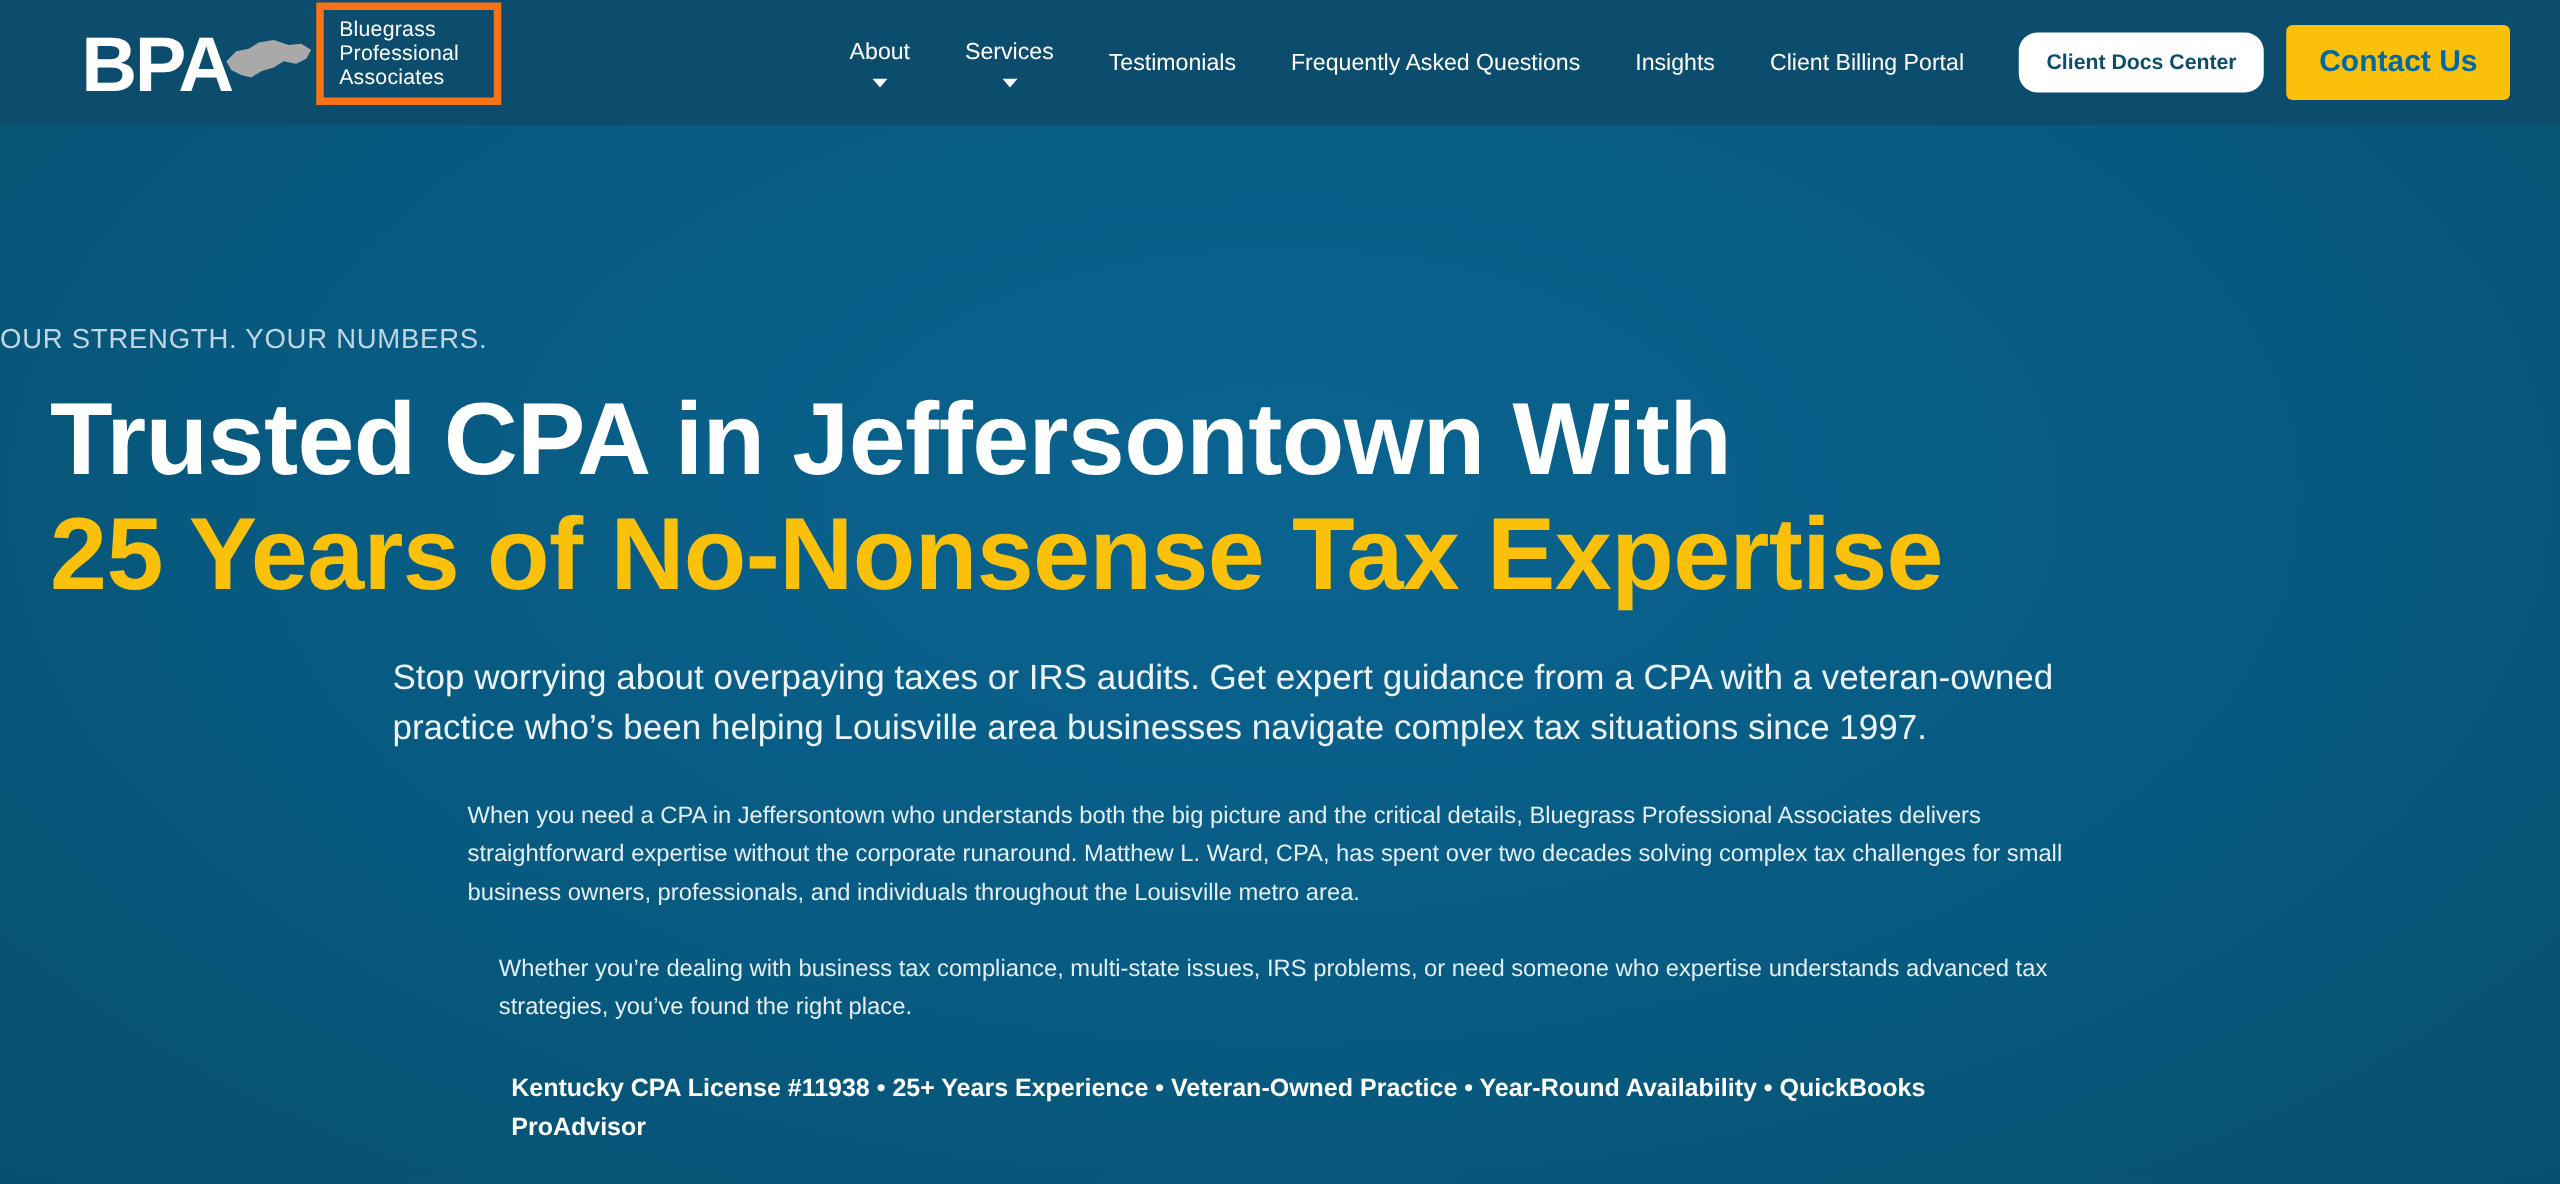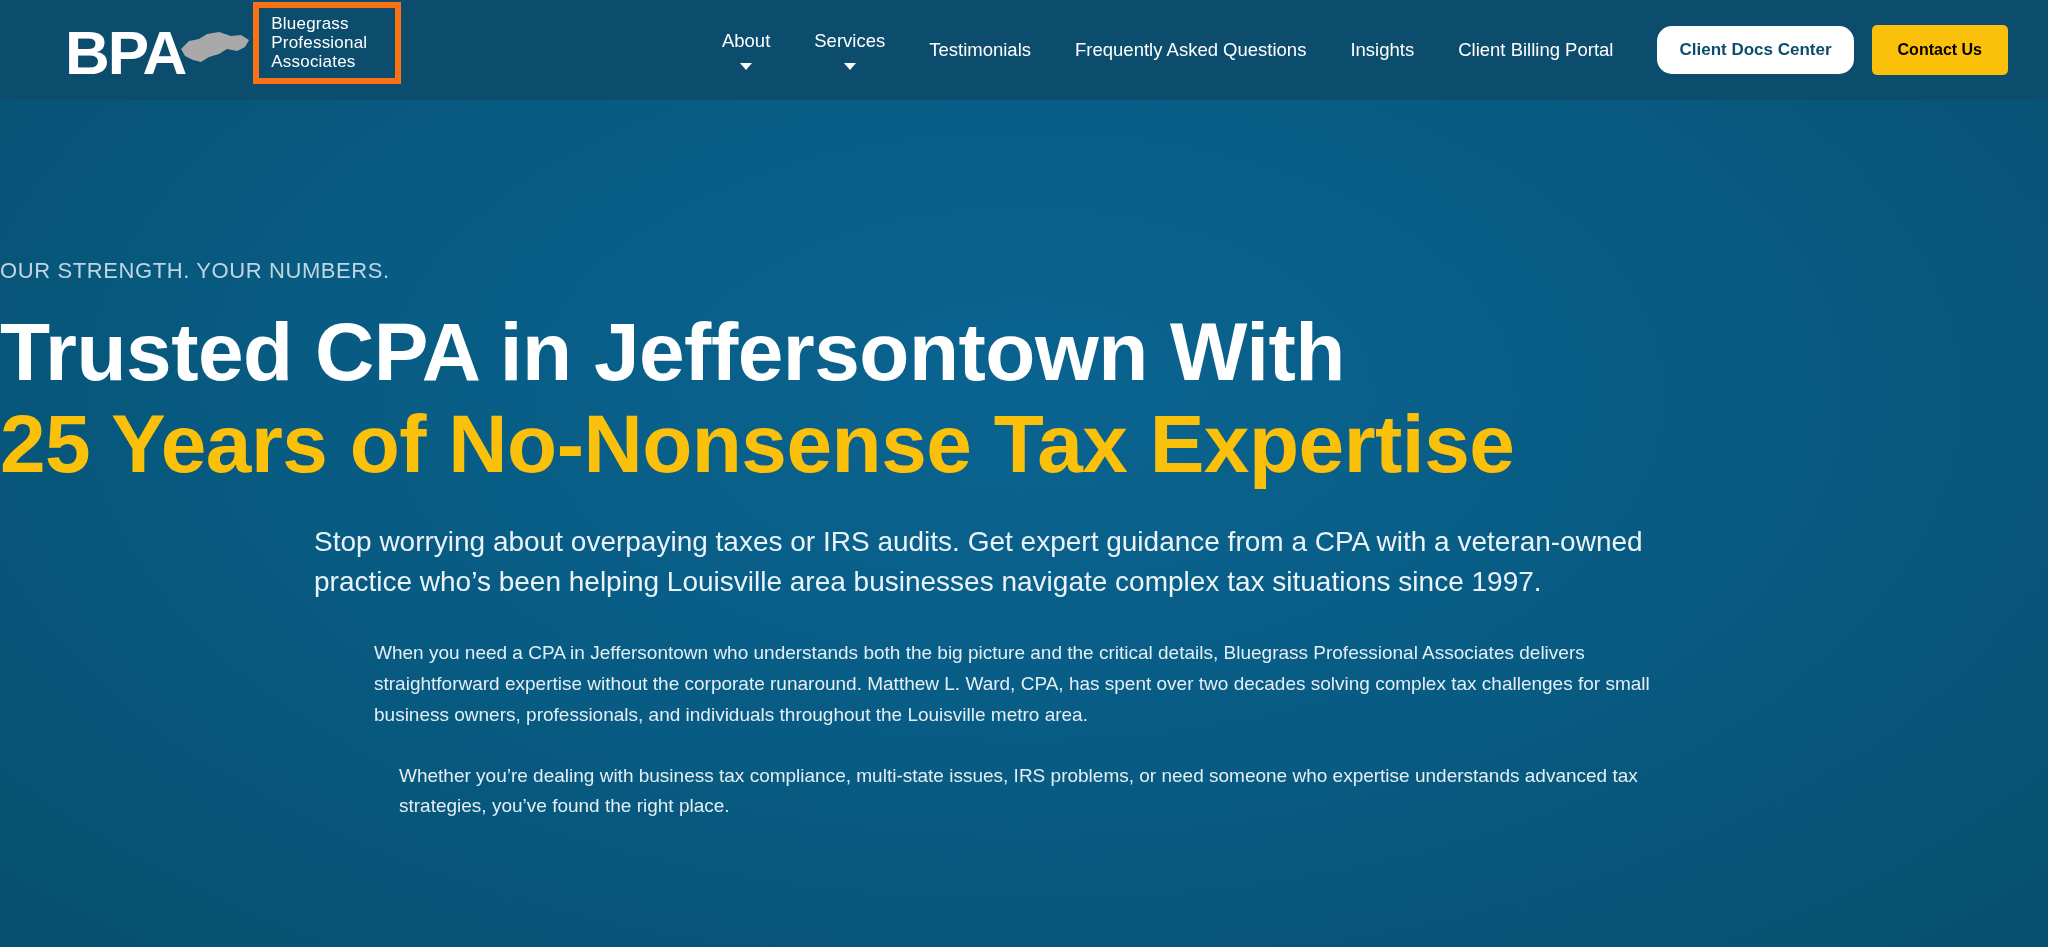--- a/index.html
+++ b/index.html
@@ -88,22 +88,22 @@
     font-size: 17px;
     font-weight: bold;
     padding: 14px 22px;
     border-radius: 15px;
     cursor: pointer;
     white-space: nowrap;
   }
   .btn-primary {
     margin-left: 18px;
     background: #FBC00A;
-    color: #000000;
-    font-size: 16px;
+    color: #0369a1;
+    font-size: 24px;
     font-weight: bold;
     padding: 16px 26px;
     border-radius: 5px;
     cursor: pointer;
     white-space: nowrap;
   }
 
   
   .hero {
     height: 847px;
@@ -116,20 +116,21 @@
     font-size: 22px;
     letter-spacing: 0.6px;
     margin-bottom: 22px;
   }
   .headline {
     color: #ffffff;
     font-size: 82px;
     font-weight: bold;
     line-height: 1.12;
     letter-spacing: -0.5px;
+    padding-left: 40px;
   }
   .headline .accent { color: #FBC00A; display: block; }
   .subhead {
     color: #EAF3F8;
     font-size: 28px;
     line-height: 1.44;
     max-width: 1420px;
     margin: 32px auto 0;
     font-weight: 400;
   }
@@ -202,13 +203,14 @@
     <span>Trusted CPA in Jeffersontown With</span>
     <span class="accent">25 Years of No-Nonsense Tax Expertise</span>
   </h1>
 
   <p class="subhead">Stop worrying about overpaying taxes or IRS audits. Get expert guidance from a CPA with a veteran-owned practice who’s been helping Louisville area businesses navigate complex tax situations since 1997.</p>
 
   <p class="body-para">When you need a CPA in Jeffersontown who understands both the big picture and the critical details, Bluegrass Professional Associates delivers straightforward expertise without the corporate runaround. Matthew L. Ward, CPA, has spent over two decades solving complex tax challenges for small business owners, professionals, and individuals throughout the Louisville metro area.</p>
 
   <p class="body-para second">Whether you’re dealing with business tax compliance, multi-state issues, IRS problems, or need someone who expertise understands advanced tax strategies, you’ve found the right place.</p>
 
+  <p class="credentials">Kentucky CPA License #11938 • 25+ Years Experience • Veteran-Owned Practice • Year-Round Availability • QuickBooks ProAdvisor</p>
 </section>
 
 </body></html>

